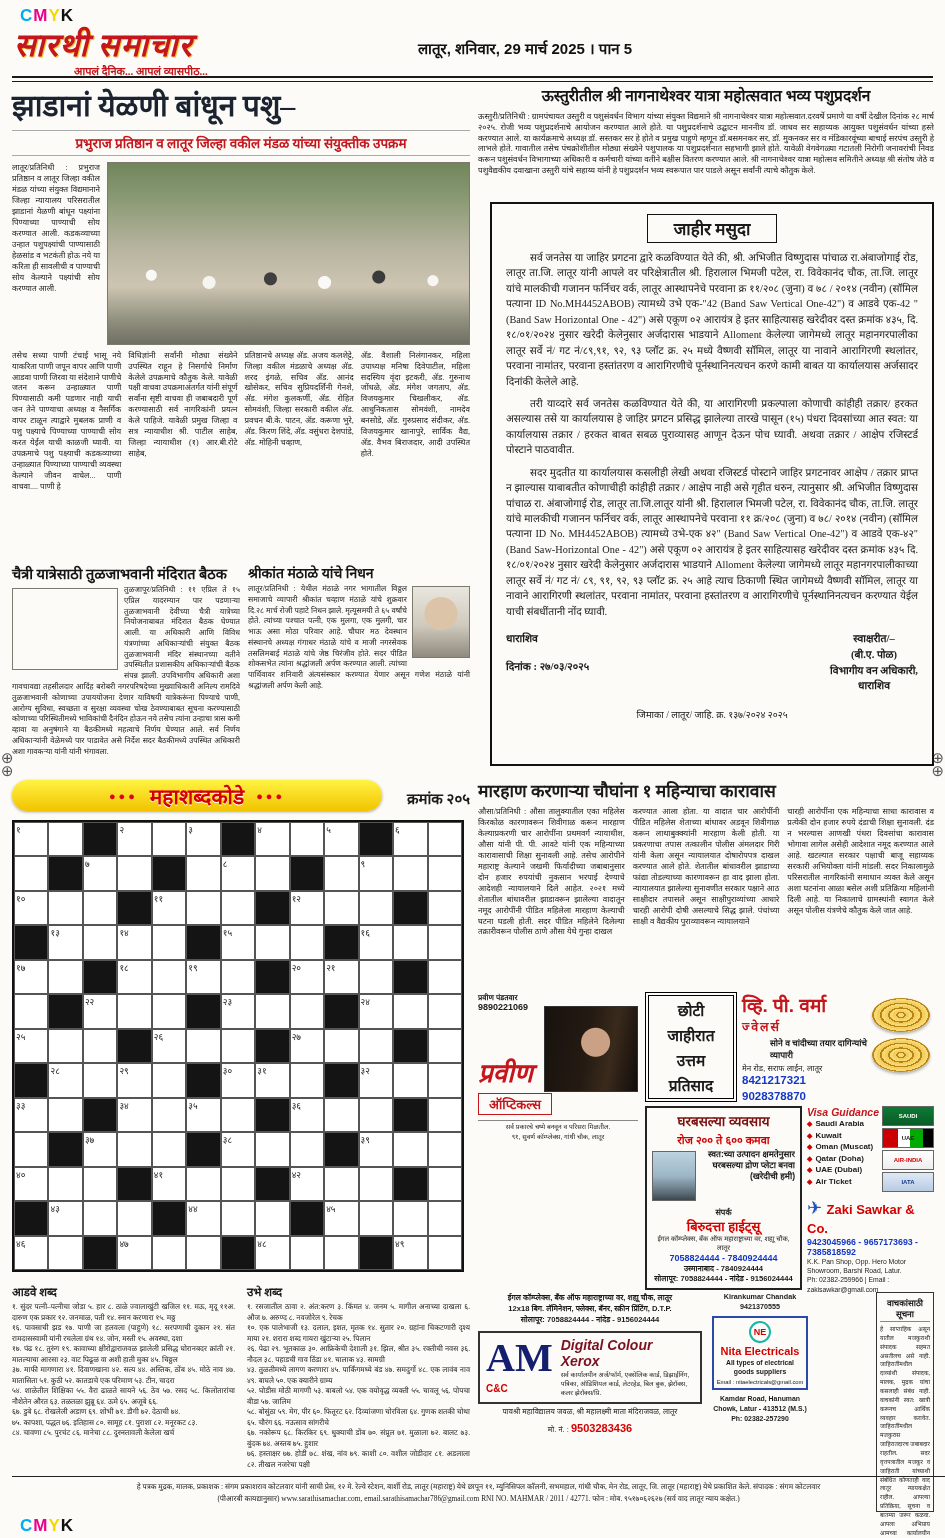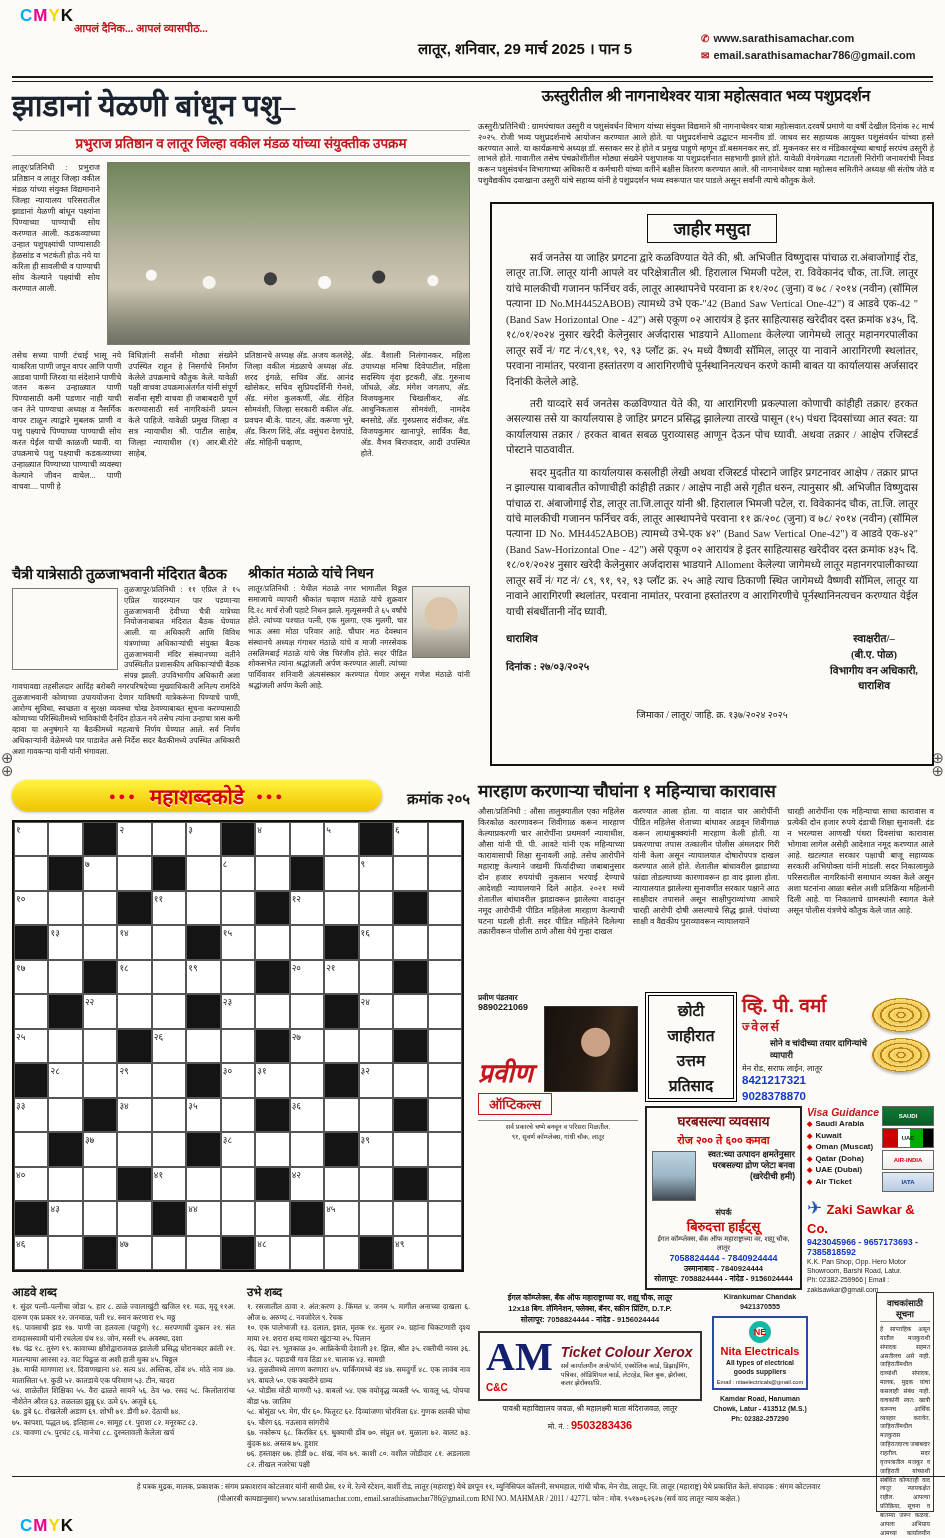--- a/index.html
+++ b/index.html
@@ -49,21 +49,21 @@
   
   .small-body { font-size:7.7px; line-height:1.4; text-align:justify; }
   .ch-photo { float:left; width:106px; height:82px; margin:3px 6px 2px 0;
      background: linear-gradient(180deg,#d8d2c6 0%,#c0b7a6 35%,#8e got 0), linear-gradient(180deg,#d8d2c6 0%,#c0b7a6 35%,#8e8270 70%,#6e6354 100%); }
   .ob-photo { float:right; width:58px; height:72px; margin:2px 0 2px 5px;
      background: radial-gradient(circle at 50% 38%, #dcc4a8 0 16px, rgba(0,0,0,0) 17px),
                  linear-gradient(180deg,#e9e6df 0%,#cfcabd 55%,#8f8a7d 100%); }
 
   
   .pashu-h { font-size:15.5px; text-align:center; }
-  .pashu-body { margin-top:16px; font-size:8.2px; line-height:1.32; text-align:justify; }
+  .pashu-body { margin-top:6px; font-size:8.2px; line-height:1.32; text-align:justify; }
 
   
   .notice { border:2px solid #111; padding:10px 14px; }
   .notice-title-wrap { text-align:center; margin-bottom:6px; }
   .notice-title { display:inline-block; border:1.5px solid #111; padding:2px 26px; font-size:17px; font-weight:bold; }
   .notice-para { font-size:10.3px; line-height:1.5; text-align:justify; text-indent:24px; margin-top:7px; }
   .notice-bottom { display:flex; justify-content:space-between; margin-top:12px; font-size:10.5px; }
   .notice-place { font-weight:bold; }
   .notice-date { margin-top:14px; font-weight:bold; }
   .sign-line { text-align:center; font-size:10.5px; line-height:1.5; font-weight:bold; }
@@ -143,21 +143,21 @@
   .am-box { border:2px solid #333; display:flex; align-items:center; gap:8px; padding:4px 6px; }
   .am-big { font-size:40px; font-weight:800; color:#14206e; line-height:1; font-family:"Liberation Serif",serif; }
   .am-cc { color:#d40000; font-size:10px; font-weight:800; }
   .am-name { color:#7a1020; font-style:italic; font-weight:800; font-size:14px; }
   .am-services { font-size:6.6px; line-height:1.35; margin-top:2px; }
   .am-addr { font-size:7.5px; text-align:center; line-height:1.45; margin-top:3px; }
   .am-phone { color:#d40000; font-weight:800; font-size:11px; }
 
   .kiran { font-size:7.2px; font-weight:bold; text-align:center; line-height:1.4; }
   .nita-box { border:2px solid #2a49a8; text-align:center; padding:3px 2px; }
-  .ne-logo { width:22px; height:22px; border-radius:50%; border:6px solid #14b8a6; color:#d40000; font-weight:800;
+  .ne-logo { width:22px; height:22px; border-radius:50%; border:2px solid #14b8a6; color:#d40000; font-weight:800;
              font-size:9px; display:flex; align-items:center; justify-content:center; margin:0 auto 2px auto; }
   .nita-name { color:#d40000; font-weight:800; font-size:11px; }
   .nita-tag { font-size:6.8px; font-weight:bold; line-height:1.3; margin-top:2px; }
   .nita-email { font-size:5.8px; margin-top:2px; }
   .kamdar { font-size:6.9px; font-weight:bold; text-align:center; line-height:1.45; }
 
   .suchana { border:1.5px solid #333; padding:4px 3px; }
   .suchana-h { font-size:8.5px; font-weight:800; text-align:center; border-bottom:1px solid #888; padding-bottom:2px; margin-bottom:3px; }
   .suchana-body { font-size:5.9px; line-height:1.5; text-align:justify; }
 
@@ -167,27 +167,24 @@
 <body>
 
 <div id="page">
 
   <div class="abs cmyk" style="left:20px; top:6px;"><span class="c">C</span><span class="m">M</span><span class="y">Y</span><span class="k">K</span></div>
 
   <div class="abs regmark" style="left:1px; top:752px;">⊕<br>⊕</div>
   <div class="abs regmark" style="right:1px; top:752px;">⊕<br>⊕</div>
 
   <div class="abs" style="left:14px; top:22px; width:300px;">
+    <div class="logo-title">सारथी समाचार</div>
     <div class="logo-tagline">आपलं दैनिक... आपलं व्यासपीठ...</div>
   </div>
   <div class="abs dateline" style="left:360px; top:38px; width:330px; text-align:center;">लातूर, शनिवार, 29 मार्च 2025 । पान 5</div>
-  <div class="abs contact" style="right:14px; top:30px; width:230px;">
-    <div><span class="ic">✆</span><span>www.sarathisamachar.com</span></div>
-    <div><span class="ic">✉</span><span>email.sarathisamachar786@gmail.com</span></div>
-  </div>
   <div class="abs masthead-rule" style="left:12px; right:12px; top:76px;"></div>
 
   <div class="abs" style="left:12px; top:88px; width:458px;">
     <div class="lead-h1">
       <div>झाडानां येळणी बांधून पशु–</div>
     </div>
     <div class="lead-subhead">प्रभुराज प्रतिष्ठान व लातूर जिल्हा वकील मंडळ यांच्या संयुक्तीक उपक्रम</div>
     <div class="lead-flex">
       <div class="lead-intro justify">लातूर/प्रतिनिधी :  प्रभुराज प्रतिष्ठान व लातूर जिल्हा वकील मंडळ यांच्या संयुक्त विद्यमानाने जिल्हा न्यायालय परिसरातील झाडानां येळणी बांधून पक्ष्यांना पिण्याच्या पाण्याची सोय करण्यात आली. कडकव्याच्या उन्हात पशुपक्ष्यांची पाण्यासाठी हेळसांड व भटकंती होऊ नये या करिता ही सावलीची व पाण्याची सोय केल्याने पक्ष्यांची सोय करण्यात आली.</div>
       <div class="lead-photo photo"></div>
@@ -646,21 +643,21 @@
         <div class="eagle-line">ईगल कॉम्प्लेक्स, बँक ऑफ महाराष्ट्राच्या वर, शहाू चौक, लातूर</div>
         <div class="eagle-line">12x18 बिग. लॅमिनेशन, फ्लेक्स, बॅनर, स्क्रीन प्रिंटिंग, D.T.P.</div>
         <div class="eagle-line">सोलापूर: 7058824444 - नांदेड - 9156024444</div>
       </div>
     <div class="am-box" style="margin-top:6px;">
       <div>
         <span class="am-big">AM</span>
         <span class="am-cc">C&amp;C</span>
       </div>
       <div>
-        <div class="am-name">Ticket Colour Xerox</div>
+        <div class="am-name">Digital Colour Xerox</div>
         <div class="am-services">सर्व कार्यालयीन अर्ज/फॉर्म, एक्सेलिक कार्ड, डिझाईनिंग, पत्रिका, ऑडिशियल कार्ड, लेटरहेड, बिल बुक, झेरॉक्स, कलर झेरॉक्स/प्रि.</div>
       </div>
     </div>
     <div class="am-addr">पावश्री महाविद्यालय जवळ, श्री महालक्ष्मी माता मंदिराजवळ, लातूर</div>
     <div class="am-addr">
       <span>मो. नं. :</span>
       <span class="am-phone">9503283436</span>
     </div>
   </div>
 

